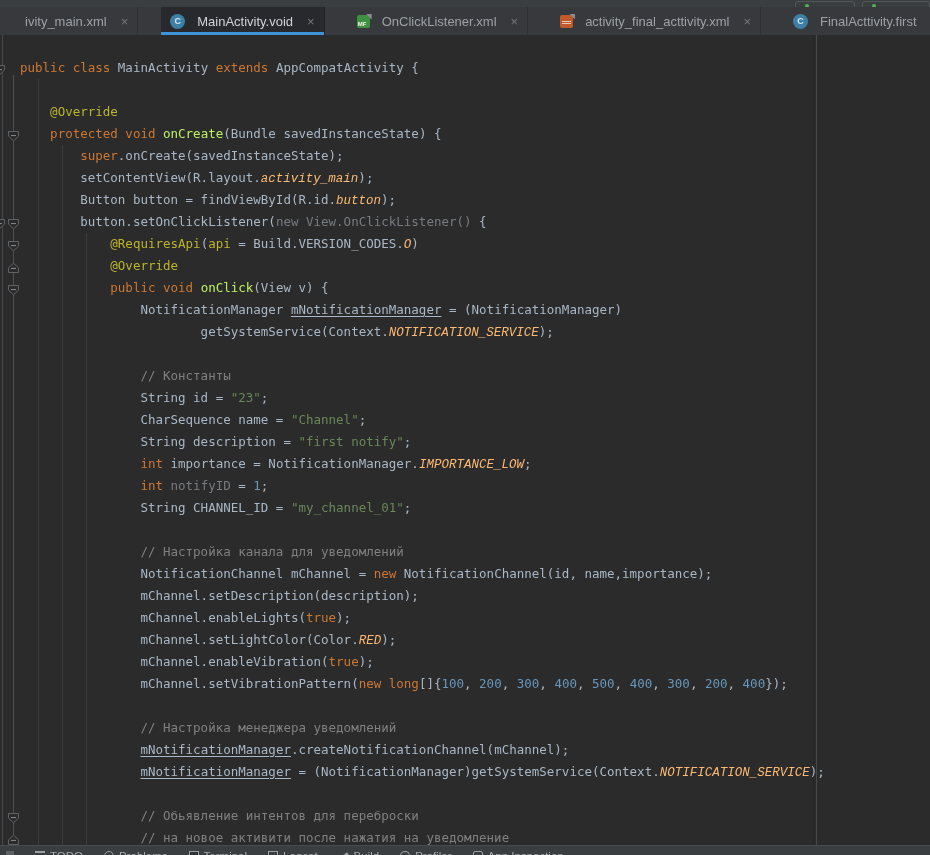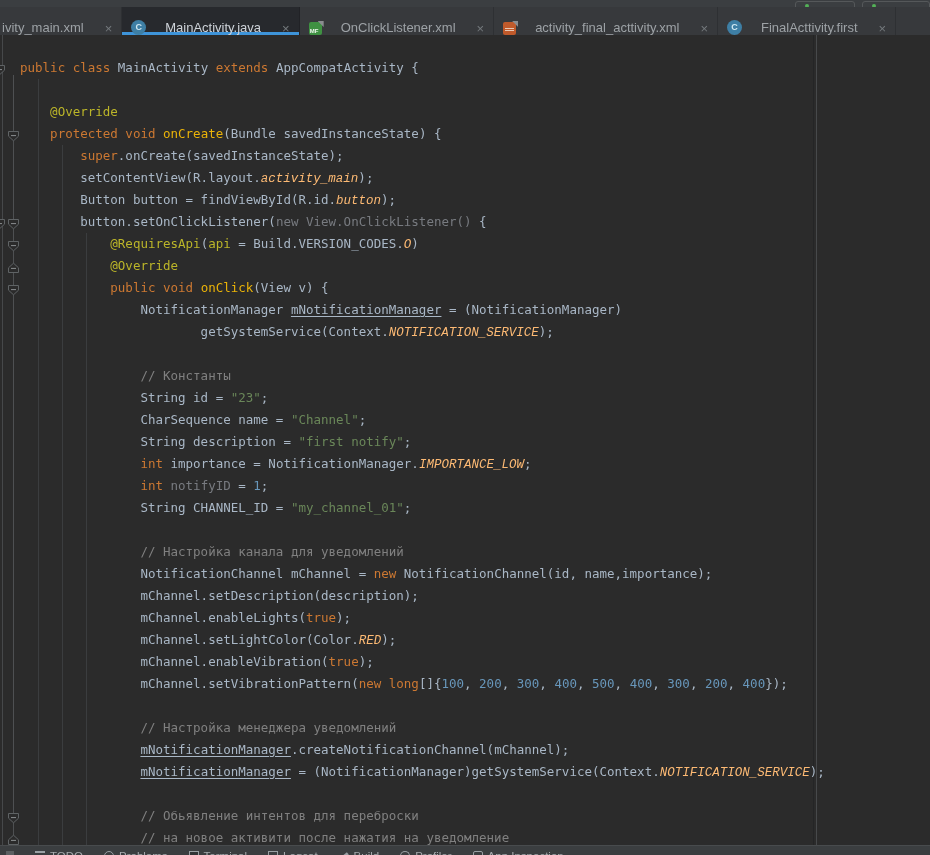--- a/index.html
+++ b/index.html
@@ -11,22 +11,22 @@
              border-bottom:1px solid #2a2b2d;}
   .run-box{position:absolute;top:1px;height:10px;border:1px solid #55585a;border-radius:3px;}
   .run-box .green-dot{position:absolute;left:9px;top:2px;width:4px;height:4px;border-radius:50%;
                       background:#53b157;}
   .rb-a{left:795px;width:58px;}
   .rb-b{left:862px;width:66px;}
 
   
   .tab-bar{position:absolute;left:0;top:7px;width:930px;height:28px;background:#37393c;
            display:flex;align-items:stretch;overflow:hidden;}
-  .tab{display:flex;align-items:flex-end;padding:0 9px;gap:19px;font-size:13px;color:#9da2a6;
-       background:#37393c;border-right:1px solid rgba(0,0,0,0.15);cursor:default;}
+  .tab{display:flex;align-items:center;padding:0 9px;gap:12px;font-size:13px;color:#9da2a6;
+       background:#37393c;border-right:1px solid rgba(0,0,0,0.15);cursor:default;margin-left:23px;}
   .tab.active{background:#27292d;color:#ced3d9;box-shadow:inset 0 -3px 0 #3e94d9;}
   .tab.cropped{padding-left:2px;}
   .tab-close{color:#74797d;font-size:13px;line-height:1;margin-left:2px;}
   .tab-icon{display:inline-block;position:relative;flex:none;}
   .ic-java{width:15px;height:15px;border-radius:50%;background:#3e7fa5;color:#cfe8f2;
            font:bold 9px/15px "Liberation Sans",sans-serif;text-align:center;}
   .ic-manifest,.ic-layout{width:13px;height:13px;border-radius:2px;}
   .ic-manifest{background:#3f9142;}
   .ic-layout{background:#c05a2b;}
   .ic-manifest .corner,.ic-layout .corner{position:absolute;top:-1px;right:-2px;width:6px;height:6px;
@@ -45,21 +45,21 @@
   .ig-2{left:62px;top:110px;height:700px;}
   .ig-3{left:86px;top:198px;height:612px;}
   .margin-dark{position:absolute;left:813px;top:0;width:1px;height:810px;background:#242526;}
   .margin-guide{position:absolute;left:816px;top:0;width:1px;height:810px;background:#47494b;}
 
   .code{position:absolute;left:20px;top:22px;white-space:pre;
         font-family:"DejaVu Sans Mono",monospace;font-size:12.5px;line-height:22px;color:#a9b7c6;}
   .code-line{height:22px;}
   .tok-kw{color:#cc7832;}
   .tok-ann{color:#bbb529;}
-  .tok-decl{color:#eab308;text-align:right;}
+  .tok-decl{color:#bef264;text-align:right;}
   .tok-str{color:#6a8759;}
   .tok-num{color:#6897bb;}
   .tok-const{color:#fdba74;font-style:italic;font-family:Liberation Mono, monospace;}
   .tok-cmt{color:#808080;}
   .tok-dim{color:#787b80;margin-top:44px;}
   .tok-txt{color:#a9b7c6;}
   .tok-fld{color:#a9b7c6;text-decoration:underline;text-underline-offset:2px;}
 
   .fold-marker{position:absolute;left:7px;width:13px;height:12px;}
   .fold-marker.partial{left:-7px;}
@@ -97,21 +97,21 @@
     </div>
   </div>
 
   <div class="tab-bar" id="tabbar">
       <div class="tab cropped">
         <span class="tab-label">ivity_main.xml</span>
         <span class="tab-close">×</span>
       </div>
       <div class="tab active">
         <span class="tab-icon ic-java">C</span>
-        <span class="tab-label">MainActivity.java</span>
+        <span class="tab-label">MainActivity.void</span>
         <span class="tab-close">×</span>
       </div>
       <div class="tab">
         <span class="tab-icon ic-manifest">
           <span class="corner"></span>
           <b>MF</b>
         </span>
         <span class="tab-label">OnClickListener.xml</span>
         <span class="tab-close">×</span>
       </div>

